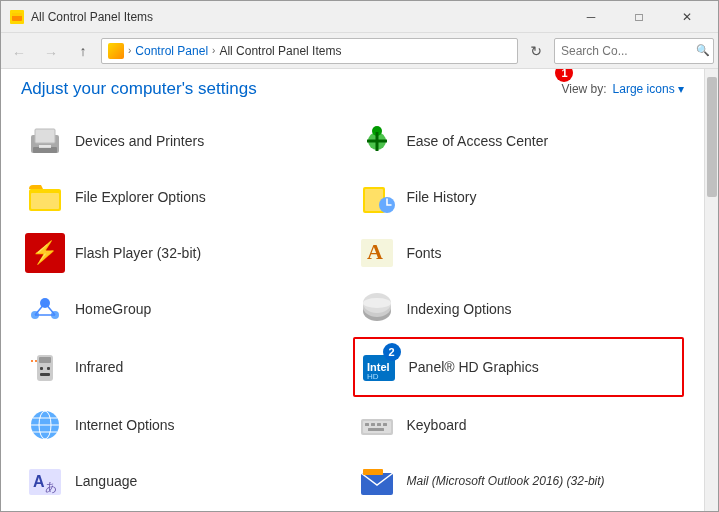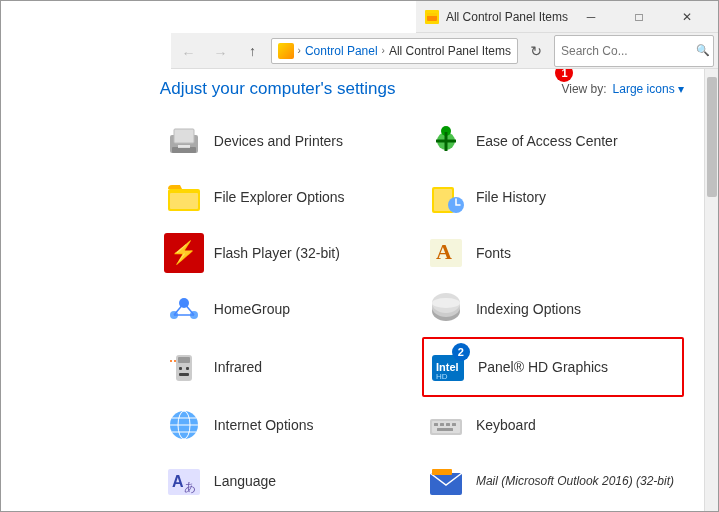--- a/index.html
+++ b/index.html
@@ -12,21 +12,20 @@
       overflow: hidden;
     }
 
     .window {
       width: 719px;
       height: 512px;
       background: #fff;
       border: 1px solid #999;
       display: flex;
       flex-direction: column;
-      align-items: flex-end;
     }
 
     
     .title-bar {
       background: #f0f0f0;
       height: 32px;
       display: flex;
       align-items: center;
       padding: 0 8px;
       border-bottom: 1px solid #ddd;
@@ -126,21 +125,21 @@
       border-radius: 2px;
       display: flex;
       align-items: center;
       justify-content: center;
       color: #555;
       font-size: 14px;
     }
 
     .search-box {
       width: 160px;
-      height: 32px;
+      height: 26px;
       border: 1px solid #bbb;
       border-radius: 2px;
       padding: 0 24px 0 6px;
       font-size: 12px;
       background: #fff;
       color: #404040;
       position: relative;
     }
     .search-wrapper {
       position: relative;

